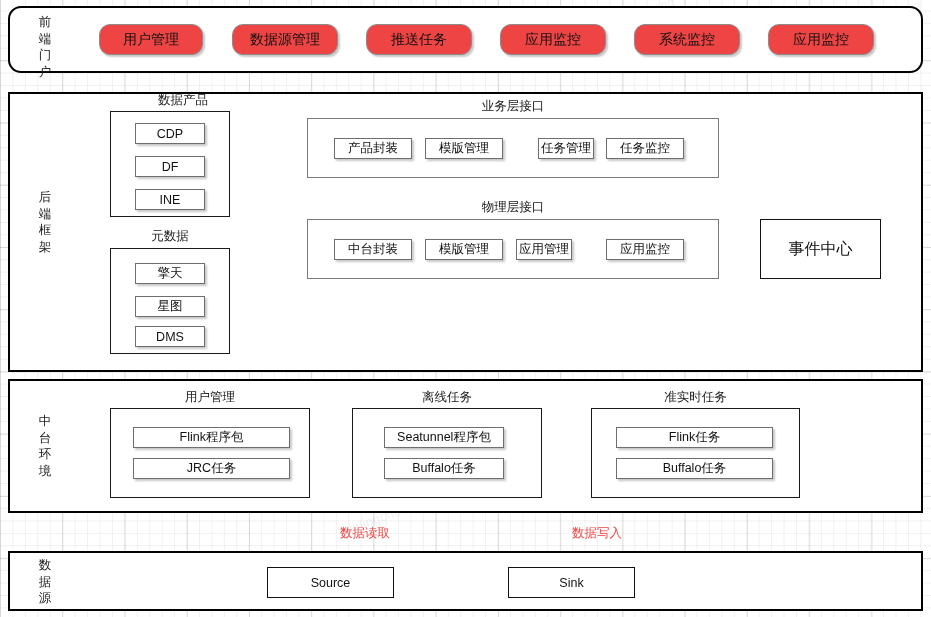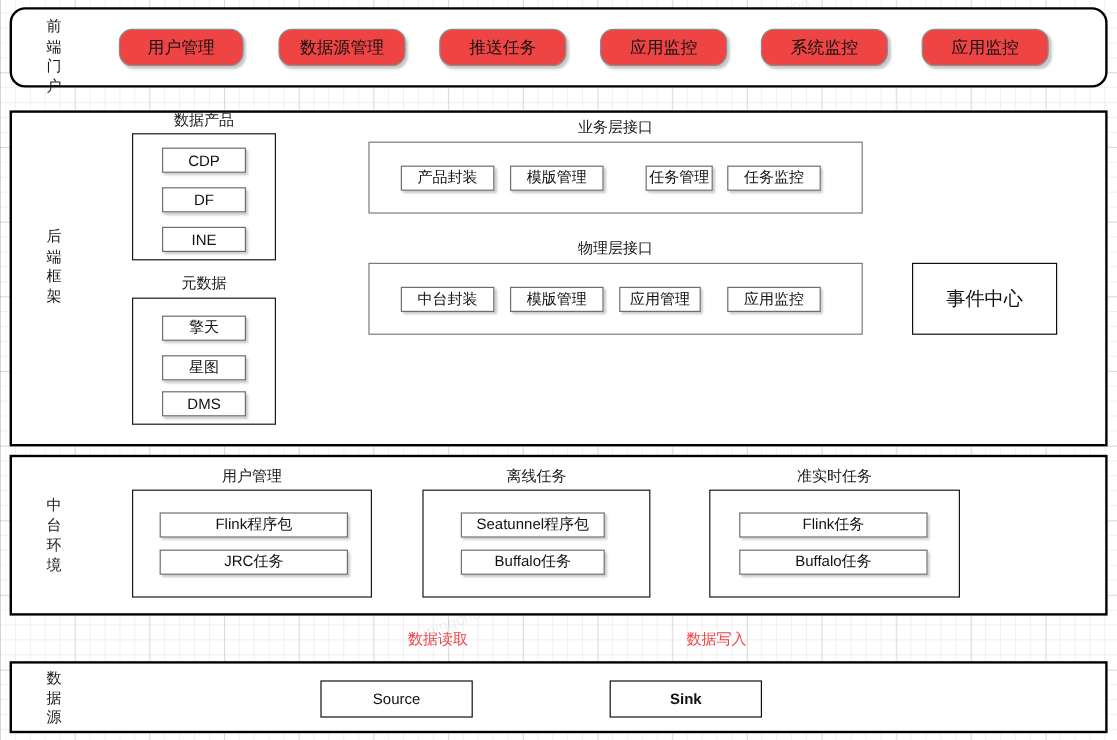--- a/index.html
+++ b/index.html
@@ -137,21 +137,21 @@
 <div class="pill" style="left:634px;top:24px;width:106px;height:31px;">
     <span>系统监控</span>
   </div>
 <div class="pill" style="left:768px;top:24px;width:106px;height:31px;">
     <span>应用监控</span>
   </div>
 
 <div class="band" style="left:8px;top:92px;width:915px;height:280px;"></div>
 <div class="band-label" style="left:34px;top:189px;">后端框架</div>
 
-<div class="group-title" style="left:110px;top:92px;width:120px;">数据产品</div>
+<div class="group-title" style="left:123px;top:92px;width:120px;">数据产品</div>
 <div class="group dark" style="left:110px;top:111px;width:120px;height:106px;"></div>
 <div class="box" style="left:135px;top:123px;width:70px;height:21px;">
     <span>CDP</span>
   </div>
 <div class="box" style="left:135px;top:156px;width:70px;height:21px;">
     <span>DF</span>
   </div>
 <div class="box" style="left:135px;top:189px;width:70px;height:21px;">
     <span>INE</span>
   </div>
@@ -184,21 +184,21 @@
   </div>
 
 <div class="group-title" style="left:307px;top:199px;width:412px;">物理层接口</div>
 <div class="group" style="left:307px;top:219px;width:412px;height:60px;"></div>
 <div class="box" style="left:334px;top:239px;width:78px;height:21px;">
     <span>中台封装</span>
   </div>
 <div class="box" style="left:425px;top:239px;width:78px;height:21px;">
     <span>模版管理</span>
   </div>
-<div class="box" style="left:516px;top:239px;width:68px;height:21px;">
+<div class="box" style="left:516px;top:239px;width:56px;height:21px;">
     <span>应用管理</span>
   </div>
 <div class="box" style="left:606px;top:239px;width:78px;height:21px;">
     <span>应用监控</span>
   </div>
 
 <div class="box plain" style="left:760px;top:219px;width:121px;height:60px;font-size:16px;">
   <span>事件中心</span>
 </div>
 
@@ -234,15 +234,15 @@
 
 <div class="flow-label" style="left:270px;top:525px;width:120px;">数据读取</div>
 <div class="flow-label" style="left:502px;top:525px;width:120px;">数据写入</div>
 
 <div class="band" style="left:8px;top:551px;width:915px;height:60px;"></div>
 <div class="band-label" style="left:34px;top:557px;">数据源</div>
 
 <div class="box plain" style="left:267px;top:567px;width:127px;height:31px;">
     <span>Source</span>
   </div>
-<div class="box plain" style="left:508px;top:567px;width:127px;height:31px;font-weight:bold;">
+<div class="box plain" style="left:508px;top:567px;width:127px;height:31px;">
     <span>Sink</span>
   </div>
 
 </body></html>

